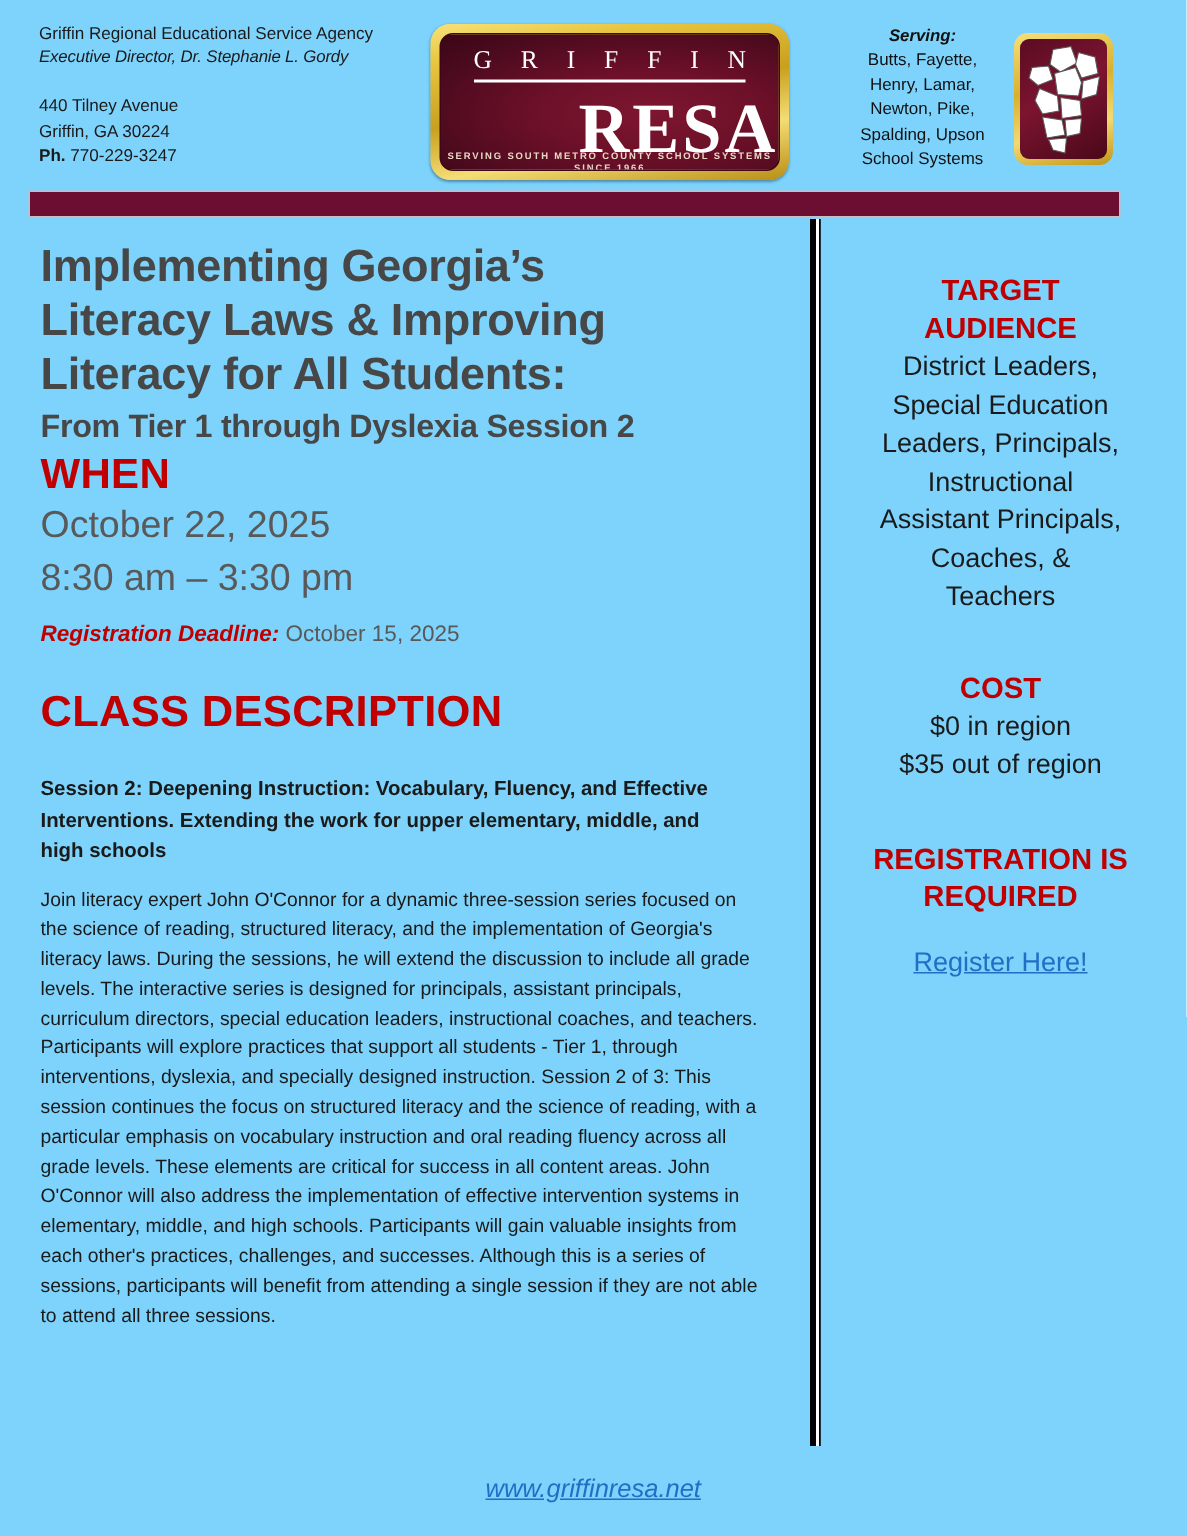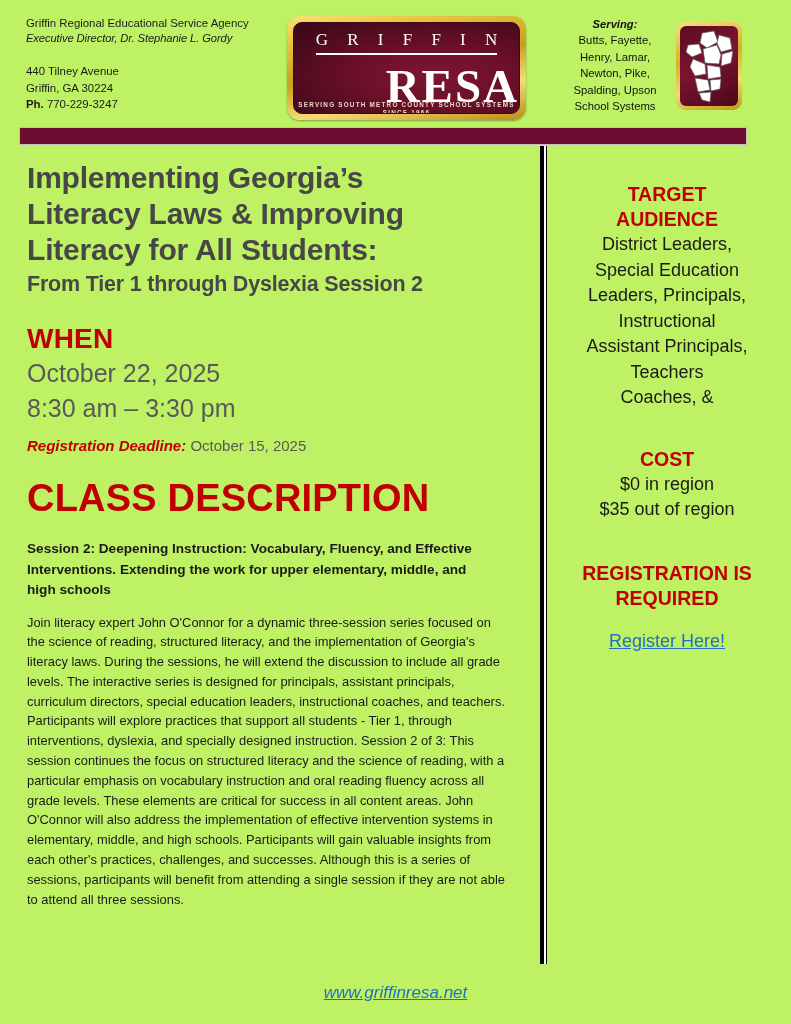--- a/index.html
+++ b/index.html
@@ -3,21 +3,21 @@
 <meta charset="utf-8">
 <style>
   * { box-sizing: border-box; margin: 0; padding: 0; }
   html, body {
     width: 791px;
     height: 1024px;
     background: #ffffff;
     font-family: "Liberation Sans", sans-serif;
     overflow: hidden;
   }
-  .page { position: relative; width: 791px; height: 1024px; background: #bef264; }
+  .page { position: relative; width: 791px; height: 1024px; background: #7dd3fc; }
 
   
   .header { position: absolute; top: 0; left: 0; width: 791px; height: 122px; }
 
   .agency-block { position: absolute; left: 26px; top: 16px; width: 250px; }
   .agency-name { font-size: 11.4px; color: #1a1a1a; line-height: 15px; white-space: nowrap; }
   .agency-dir  { font-size: 11.2px; color: #1a1a1a; font-style: italic; font-weight: 400;
                  line-height: 15px; white-space: nowrap; letter-spacing: -0.1px; }
   .addr { margin-top: 17px; }
   .addr div { font-size: 11.4px; color: #1a1a1a; line-height: 16.5px; white-space: nowrap; }
@@ -82,26 +82,26 @@
   .vbar i { display: block; position: absolute; left: 2px; top: 0; width: 1.6px; height: 100%; background: #fff; }
 
   
   .left { position: absolute; left: 27px; top: 160px; width: 495px; }
 
   .title-main { font-size: 30px; font-weight: 700; color: #474747; line-height: 36px; letter-spacing: -0.2px; }
   .title-sub  { font-size: 21.5px; font-weight: 700; color: #474747; line-height: 30px;
                 margin-top: 1px; letter-spacing: -0.2px; }
 
   .h-red { font-size: 28px; font-weight: 700; color: #c00000; line-height: 34px; letter-spacing: 0.2px; }
-  .when-head { margin-top: 23px; }
+  .when-head { }
   .when-line { font-size: 25px; color: #595959; line-height: 35px; font-weight: 400; }
   .deadline { margin-top: 10px; font-size: 15px; color: #595959; line-height: 20px; }
   .deadline b { color: #c00000; font-weight: 700; font-style: italic; }
 
-  .cd-head { margin-top: 25px; font-size: 38px; }
+  .cd-head { margin-top: 25px; font-size: 29px; }
   .cd-bold { margin-top: 24px; font-size: 13.6px; font-weight: 700; color: #1a1a1a; line-height: 20.5px; width: 470px; }
   .cd-body { margin-top: 12px; font-size: 12.9px; color: #1a1a1a; line-height: 19.8px; width: 480px; text-align: left; }
 
   
   .right { position: absolute; left: 562px; top: 182px; width: 210px; text-align: center; }
   .r-head { font-size: 19.5px; font-weight: 700; color: #c00000; line-height: 25px; }
   .r-text { font-size: 18px; color: #1a1a1a; line-height: 25.5px; }
   .blk-audience { margin-top: 0; }
   .blk-cost { margin-top: 36px; }
   .blk-reg  { margin-top: 38px; }
@@ -199,22 +199,22 @@
   <div class="right">
 
     <div class="blk-audience">
       <div class="r-head">TARGET</div>
       <div class="r-head">AUDIENCE</div>
       <div class="r-text">District Leaders,</div>
       <div class="r-text">Special Education</div>
       <div class="r-text">Leaders, Principals,</div>
       <div class="r-text">Instructional</div>
       <div class="r-text">Assistant Principals,</div>
+      <div class="r-text">Coaches, &amp;</div>
       <div class="r-text">Teachers</div>
-      <div class="r-text">Coaches, &amp;</div>
     </div>
 
     <div class="blk-cost">
       <div class="r-head">COST</div>
       <div class="r-text">$0 in region</div>
       <div class="r-text">$35 out of region</div>
     </div>
 
     <div class="blk-reg">
       <div class="r-head">REGISTRATION IS</div>

